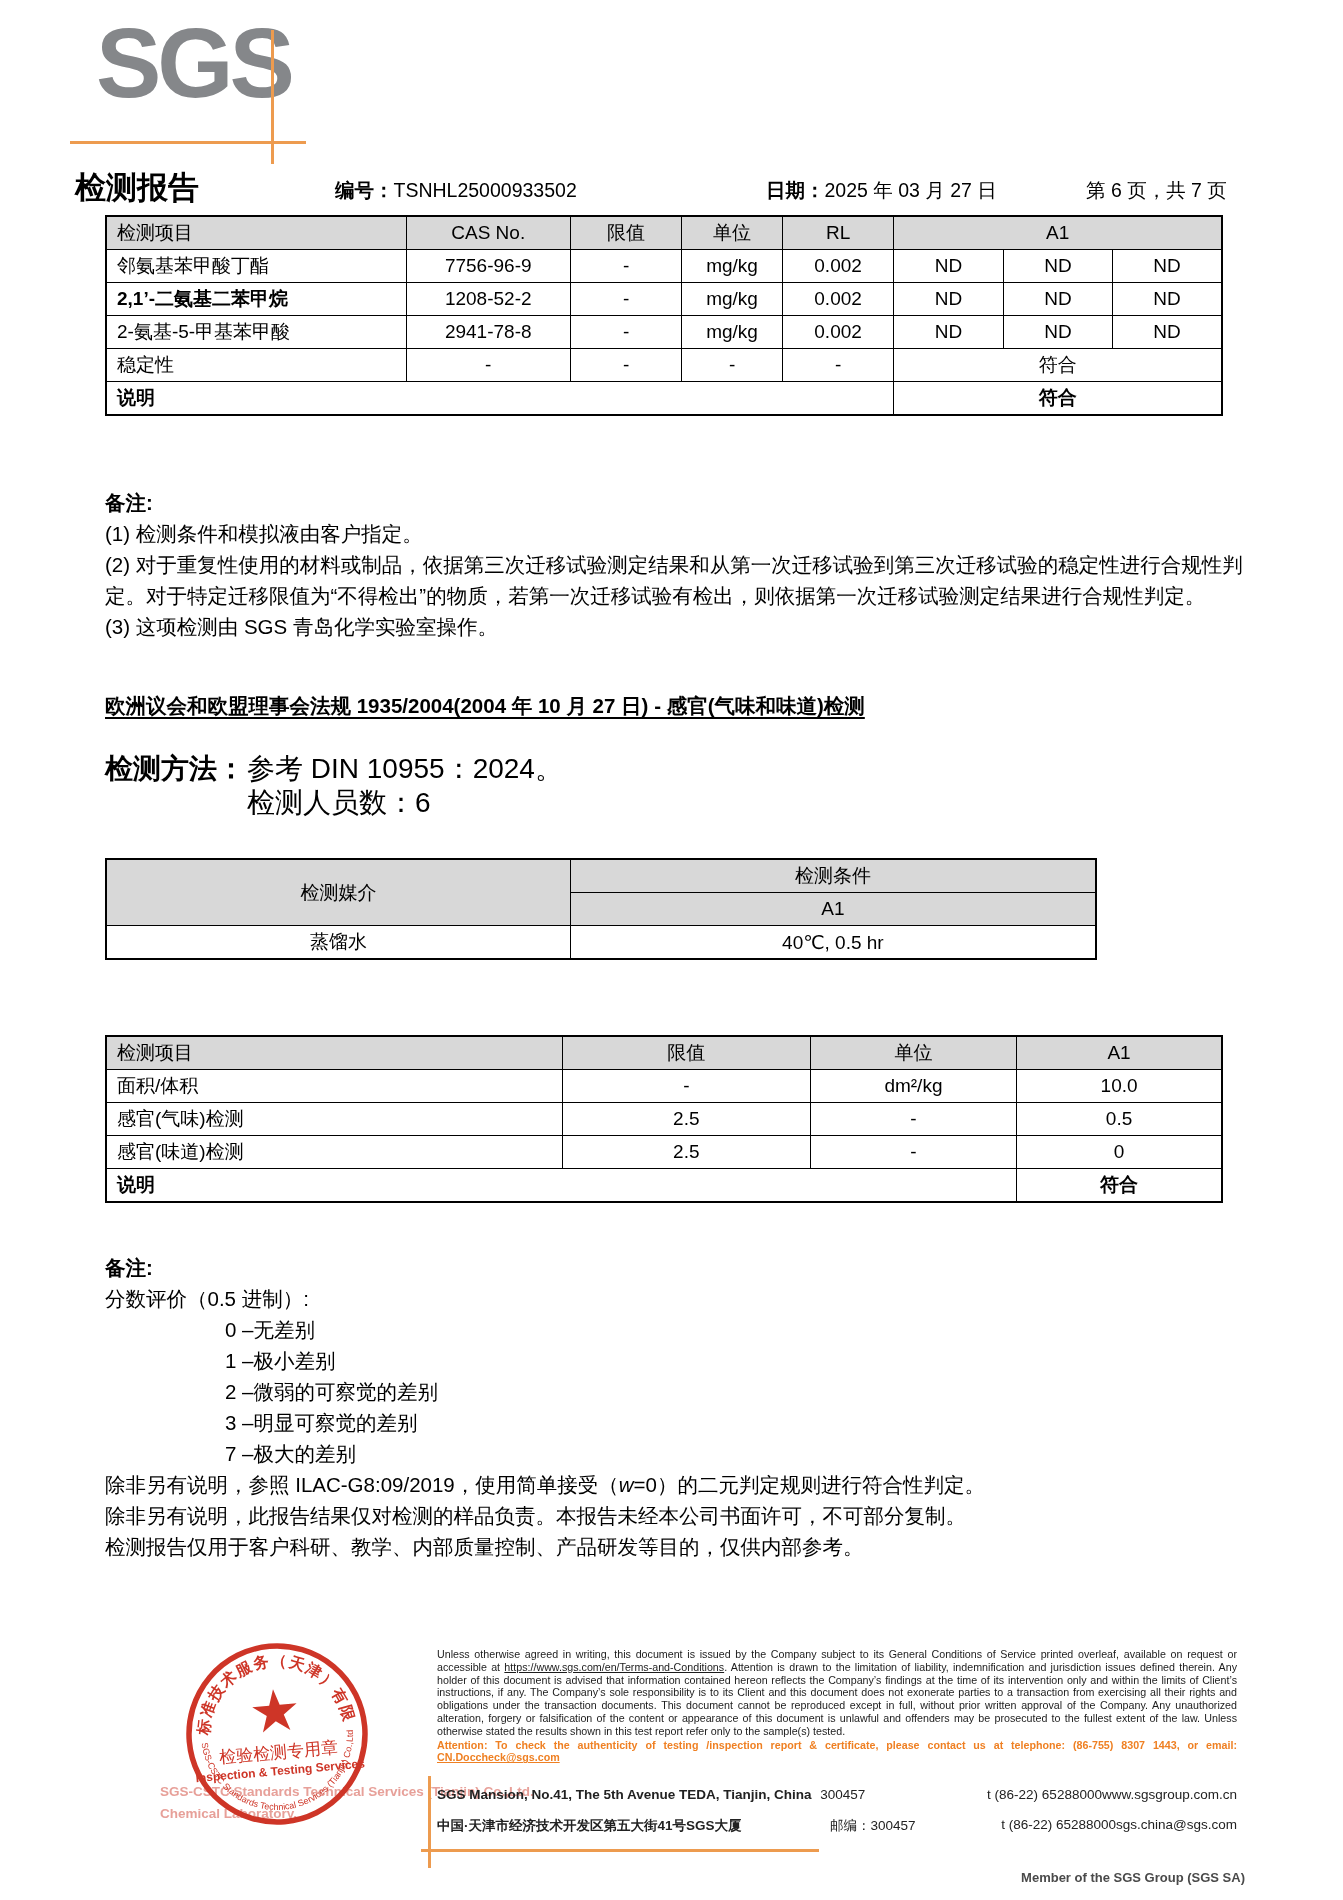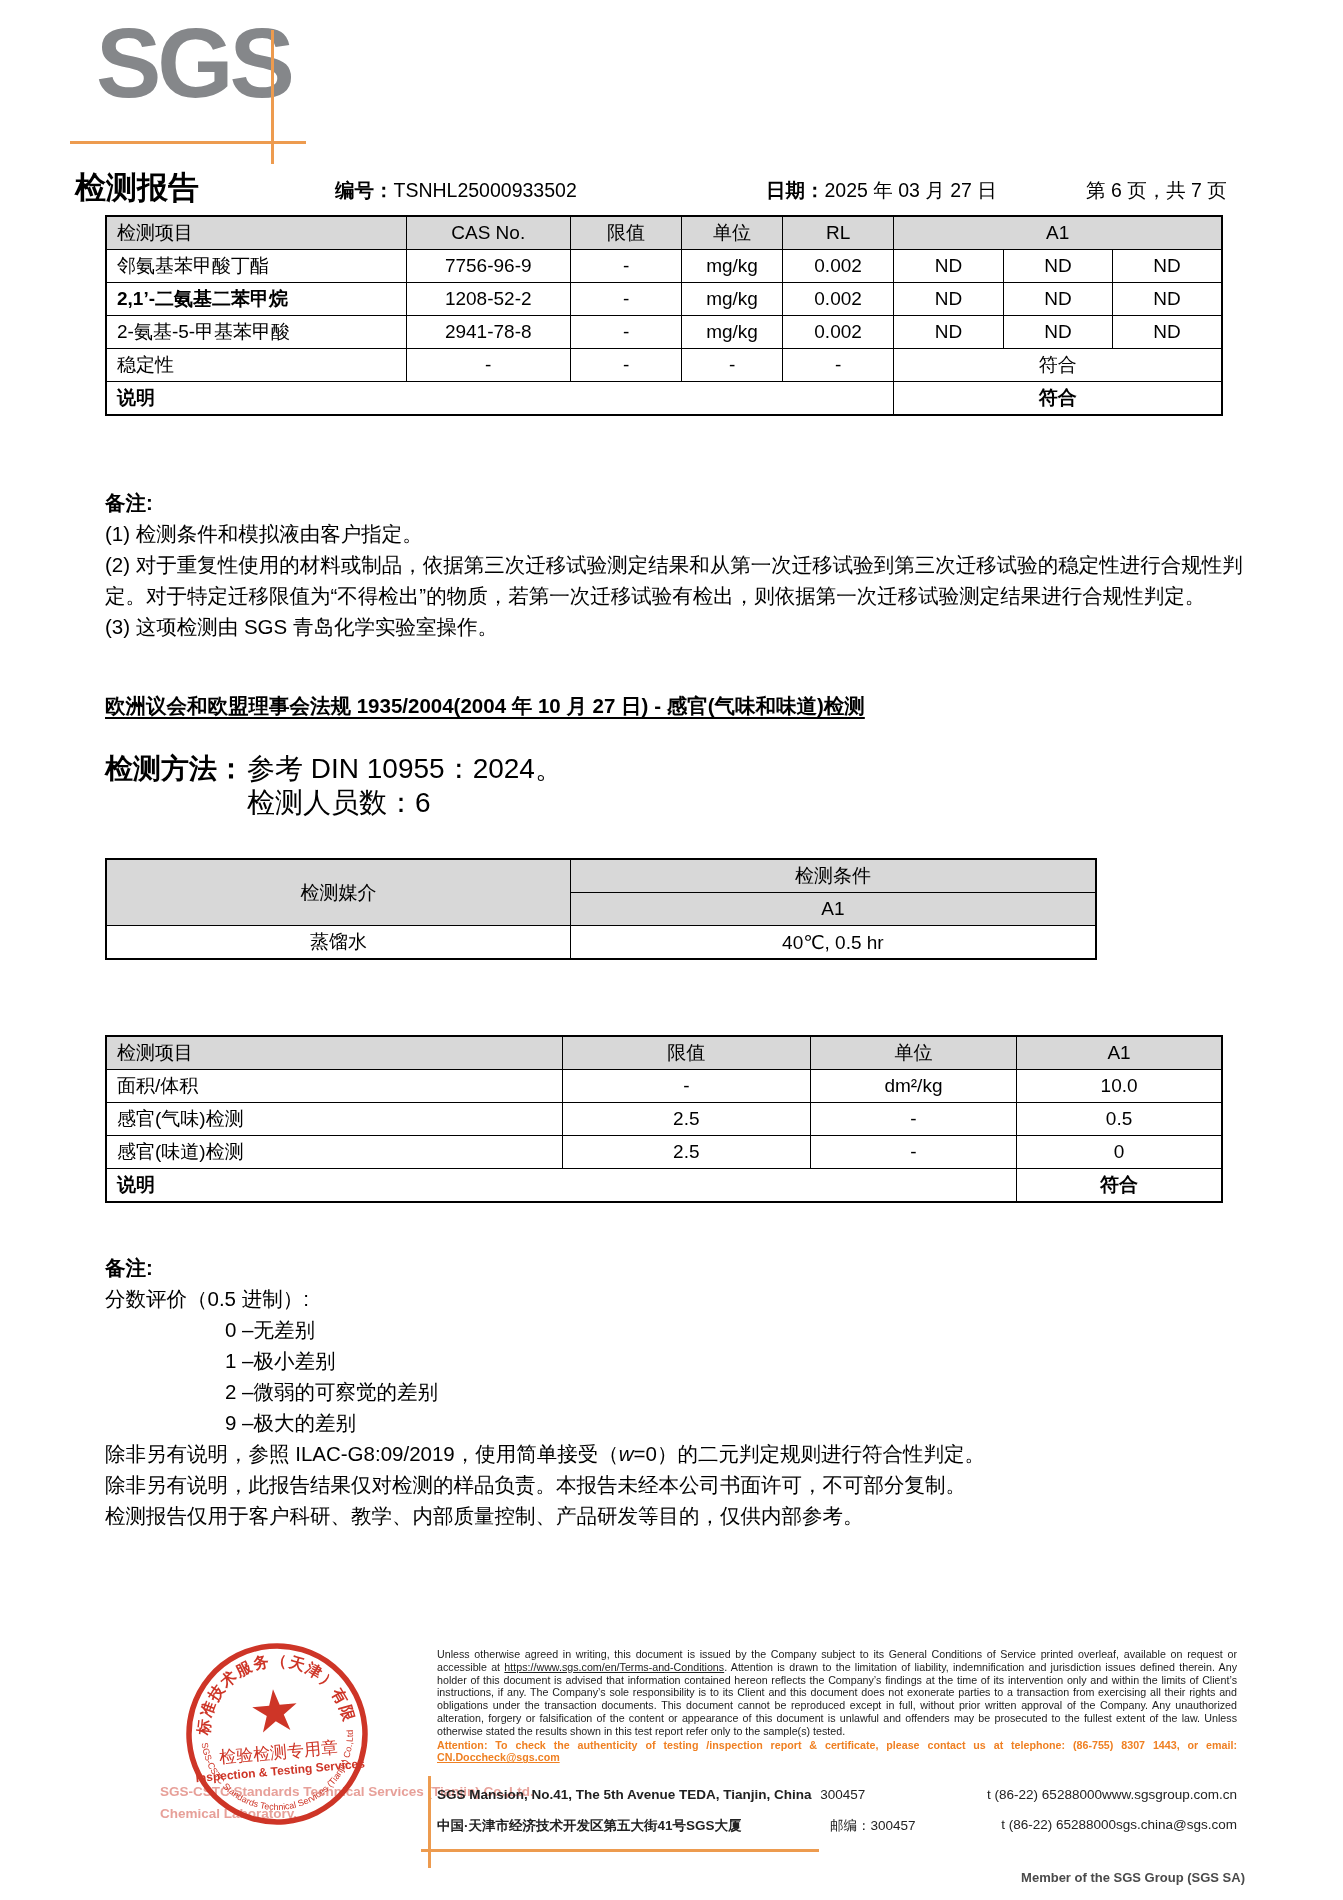--- a/index.html
+++ b/index.html
@@ -213,21 +213,22 @@
     </tr>
   </tbody>
     </table>
 
   <div class="notes" style="left:105px;top:1252px;width:1140px;">
     <div class="nt">备注:</div>
     <div>分数评价（0.5 进制）:</div>
     <div class="sl">0 –无差别</div>
     <div class="sl">1 –极小差别</div>
     <div class="sl">2 –微弱的可察觉的差别</div>
-    <div class="sl">9 –极大的差别</div>
+    <div class="sl">3 –明显可察觉的差别</div>
+    <div class="sl">7 –极大的差别</div>
     <div><span>除非另有说明，参照 ILAC-G8:09/2019，使用简单接受（</span><i>w</i><span>=0）的二元判定规则进行符合性判定。</span></div>
     <div>除非另有说明，此报告结果仅对检测的样品负责。本报告未经本公司书面许可，不可部分复制。</div>
     <div>检测报告仅用于客户科研、教学、内部质量控制、产品研发等目的，仅供内部参考。</div>
   </div>
 
   <div class="pink-line pk1">SGS-CSTC Standards Technical Services (Tianjin) Co.,Ltd.</div>
   <div class="pink-line pk2">Chemical Laboratory.</div>
 
   <svg class="stamp-svg" width="210" height="200" viewBox="0 0 210 200">
     <defs>

